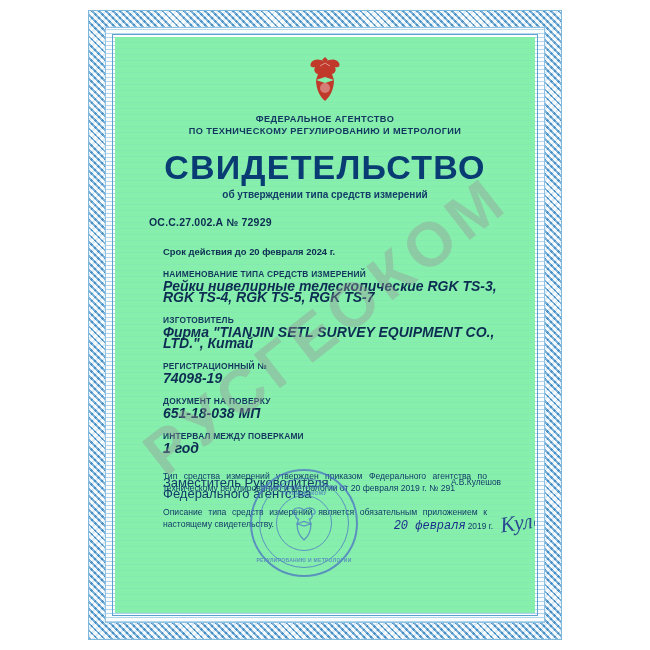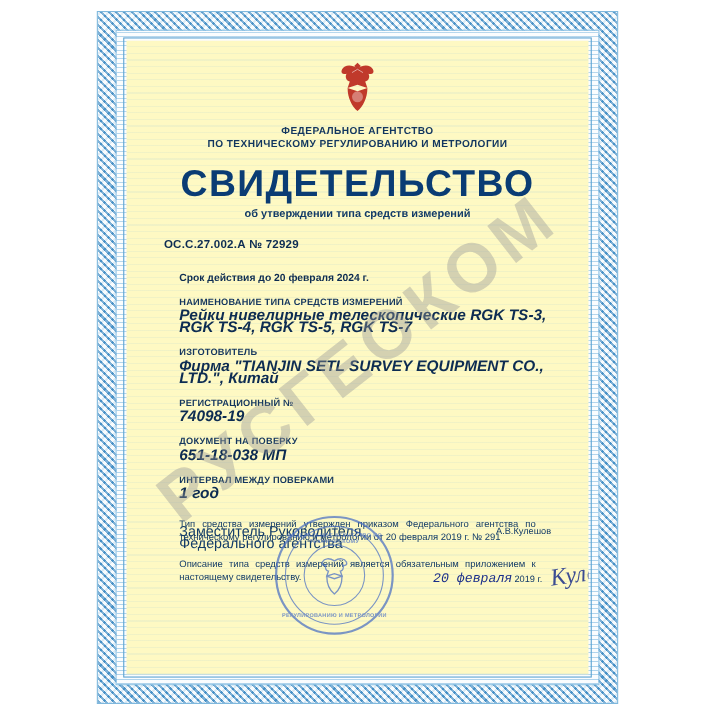--- a/index.html
+++ b/index.html
@@ -57,21 +57,21 @@
     right: 24px;
     bottom: 24px;
     border: 1px solid #5ca3d2;
   }
   .paper {
     position: absolute;
     left: 27px;
     top: 27px;
     right: 27px;
     bottom: 27px;
-    background: #fef9c3;
+    background: #86efac;
     overflow: hidden;
   }
   
   .paper::before {
     content: "";
     position: absolute;
     inset: 0;
     background:
       repeating-linear-gradient(0deg, rgba(120,180,220,0.10) 0 1px, rgba(255,255,255,0) 1px 6px);
     pointer-events: none;

